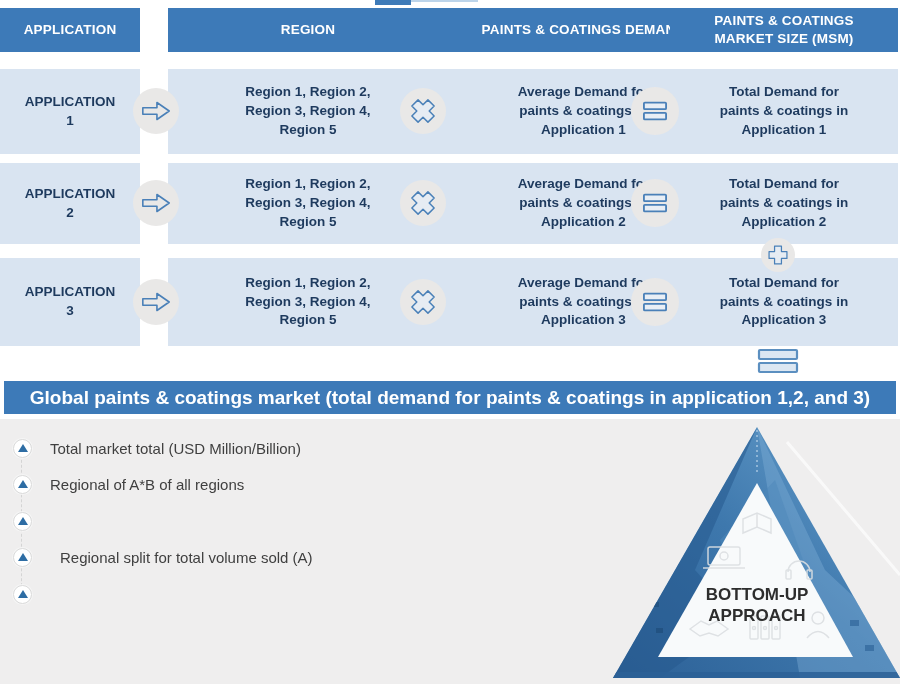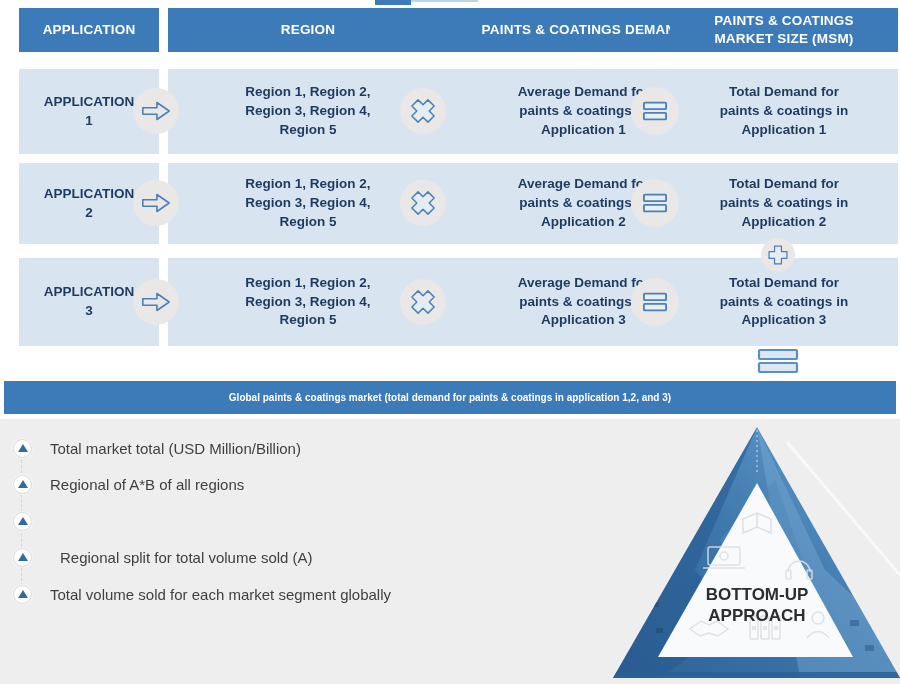--- a/index.html
+++ b/index.html
@@ -8,21 +8,21 @@
   .abs{position:absolute;}
 
   
   .top-bar{left:375px;top:0;width:36px;height:5px;background:#3d7ab8;}
   .top-line{left:411px;top:0;width:67px;height:2px;background:#bcd4ea;}
 
   
   .hdr{background:#3d7ab8;color:#ffffff;font-weight:700;font-size:13.5px;
        letter-spacing:.2px;display:flex;align-items:center;justify-content:center;
        text-align:center;white-space:pre-line;line-height:1.3;top:8px;height:44px;}
-  .c1{left:19px;width:140px;}
+  .c1{left:0;width:140px;}
   .c2{left:168px;width:280px;}
   .c3{left:425px;width:237px;padding-left:40px;}
   .c4{left:670px;width:228px;}
 
   
   .cell{background:#d9e4f1;color:#1e3a5e;font-weight:700;font-size:13.5px;
         display:flex;align-items:center;justify-content:center;text-align:center;
         white-space:pre-line;line-height:1.4;}
   .r1{top:69px;height:85px;}
   .r2{top:163px;height:81px;}
@@ -30,21 +30,21 @@
 
   
   .op{background:#e9e8e7;border-radius:50%;display:flex;align-items:center;
       justify-content:center;}
   .op46{width:46px;height:46px;}
   .op48{width:48px;height:48px;}
   .op34{width:34px;height:34px;}
 
   
   .banner{left:4px;top:381px;width:892px;height:33px;background:#3d7ab8;
-          color:#ffffff;font-weight:700;font-size:10px;display:flex;
+          color:#ffffff;font-weight:700;font-size:19px;display:flex;
           align-items:center;justify-content:center;text-align:center;}
 
   
   .bottom{left:0;top:419px;width:900px;height:265px;background:#efeeee;}
   .kp-line{left:21px;top:450px;width:0;height:146px;border-left:1px dashed #d4d4d4;}
   .kp{display:flex;align-items:center;gap:18px;left:13px;height:18px;}
   .kp .dot{width:17px;height:17px;border-radius:50%;background:#ffffff;
            border:1px solid #dadada;display:flex;align-items:center;
            justify-content:center;flex:0 0 auto;box-shadow:0 0 0 1px #f5f5f5;}
   .kp .tri{width:0;height:0;border-left:5px solid transparent;
@@ -190,21 +190,20 @@
 <div class="abs kp" style="top:548px;gap:28px;">
   <span class="dot">
       <span class="tri"></span>
     </span>
   <span class="txt">Regional split for total volume sold (A)</span>
 </div>
 <div class="abs kp" style="top:585px;">
   <span class="dot">
       <span class="tri"></span>
     </span>
-  <span class="txt">Total volume sold for each market segment globally</span>
 </div>
 
 <div class="abs" style="left:600px;top:420px;width:300px;height:264px;">
   <svg width="300" height="264" viewBox="0 0 300 264">
     <defs>
       <linearGradient id="triGrad" x1="0" y1="1" x2="1" y2="0">
         <stop offset="0" stop-color="#2c6096"></stop>
         <stop offset="0.5" stop-color="#3e78ad"></stop>
         <stop offset="1" stop-color="#6ba3cf"></stop>
       </linearGradient>

